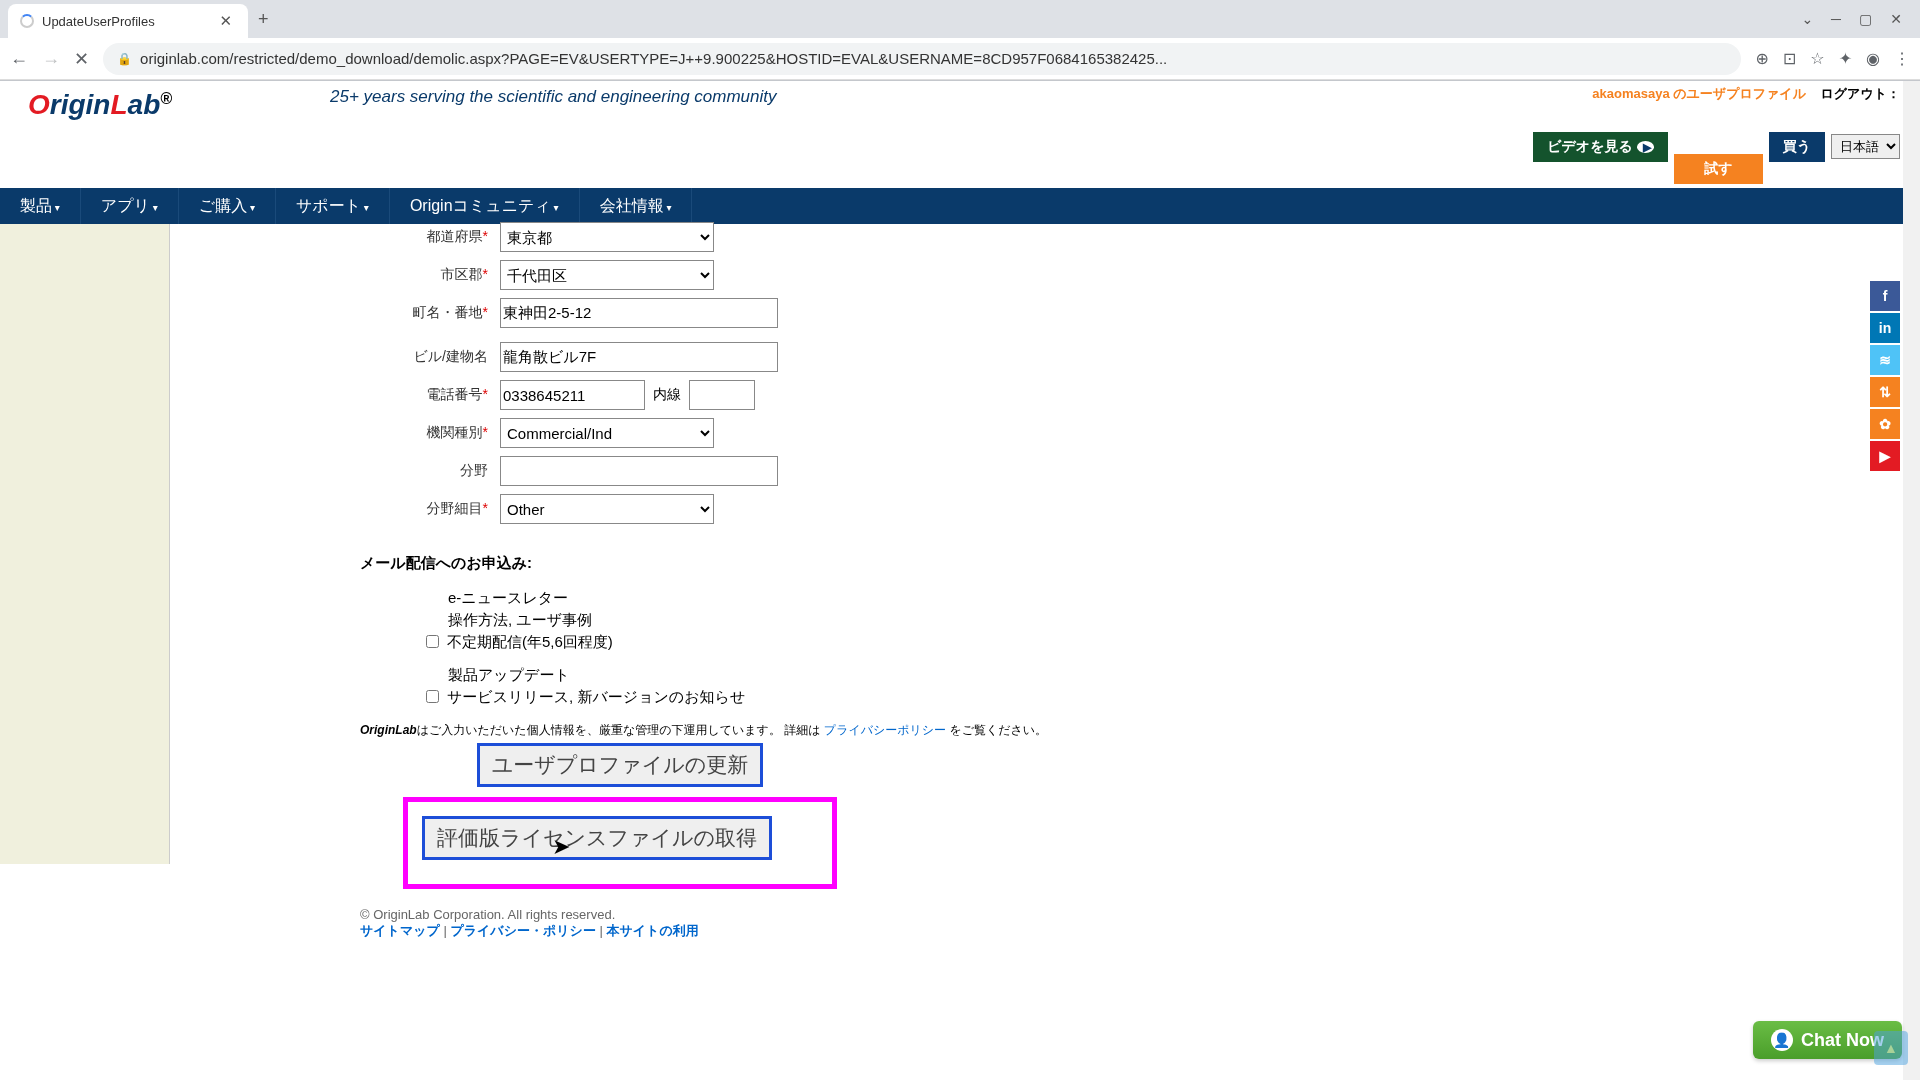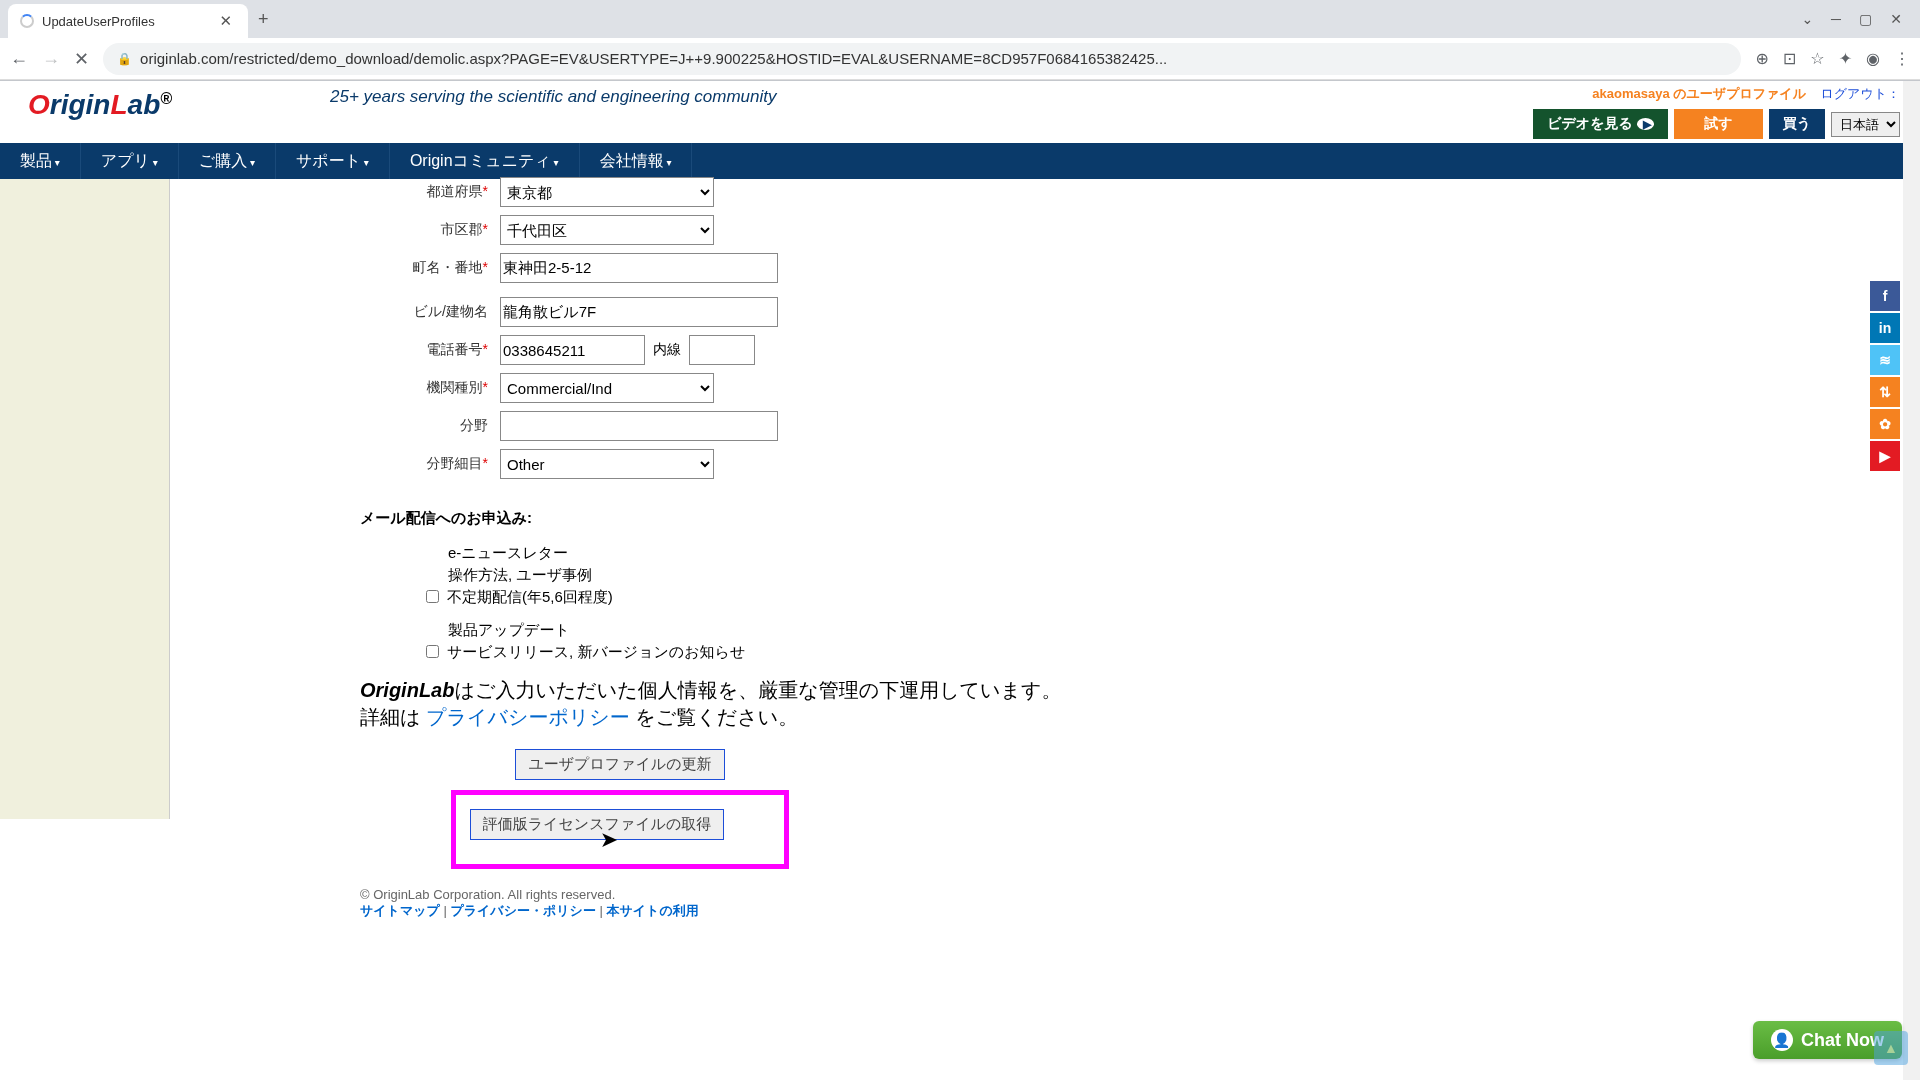--- a/index.html
+++ b/index.html
@@ -28,25 +28,25 @@
 .page-wrap { position: relative; height: calc(100vh - 80px); overflow: hidden; }
 .top-area { display:flex; align-items:flex-start; padding: 0 10px; }
 .logo { width: 200px; padding: 8px 0 0 18px; }
 .logo-text { font-size: 28px; font-weight: bold; font-style: italic; }
 .logo-o1 { color: #e31b23; }
 .logo-rest { color: #0a3a6a; }
 .tagline { color: #0a3a6a; font-style: italic; font-size: 17px; padding: 6px 0 0 120px; flex:1; }
 .user-area { text-align: right; padding: 4px 10px; }
 .user-links { font-size: 13px; margin-bottom: 6px; }
 .user-links .profile { color: #f58220; font-weight: bold; }
-.user-links .logout { color: #1d4ed8; font-weight: normal; }
+.user-links .logout { color: #000000; font-weight: bold; }
 .action-buttons { display: flex; gap: 6px; align-items: center; justify-content: flex-end; }
 .btn-video { background: #14532d; color: #fff; padding: 6px 14px; font-size: 14px; font-weight: bold; border: none; cursor: pointer; }
 .btn-video::after { content:" ▶"; font-size:11px; background:#fff; color:#0a3a6a; border-radius:50%; padding:0 3px; margin-left:4px; }
-.btn-try { background: #f58220; color: #fff; padding: 6px 30px; font-size: 14px; font-weight: bold; border: none; cursor: pointer; }
+.btn-try { background: #f58220; color: #fff; padding: 6px 30px; font-size: 14px; font-weight: bold; border: none; cursor: pointer; margin-top: 45px; }
 .btn-buy { background: #0a3a6a; color: #fff; padding: 6px 14px; font-size: 14px; font-weight: bold; border: none; cursor: pointer; }
 .lang-select { border: 1px solid #888; padding: 3px 4px; font-size: 13px; }
 
 .main-nav { background: #0a3a6a; height: 36px; display: flex; margin: 0 ; padding-left: 0; }
 .main-nav .nav-item { color: #fff; padding: 8px 20px; font-size: 16px; cursor: pointer; border-right: 1px solid #1a4a7a; }
 .main-nav .nav-item::after { content: " ▾"; font-size: 10px; }
 
 .content { display: flex; }
 .left-nav-bg { width: 170px; background: #f0f0dd; height: 640px; border-right:1px solid #ccc; }
 .form-area { flex: 1; padding: 0 0 0 0; max-width: 900px; position:relative; }
@@ -58,26 +58,26 @@
 .form-select { width: 214px; background: #fff; }
 .form-input { width: 278px; }
 .form-input-s { width: 145px; }
 .ext-label { margin: 0 8px; font-size: 14px; }
 .ext-input { width: 66px; border: 1px solid #888; height: 30px; padding:4px; }
 
 .section-head { font-weight: bold; margin: 30px 0 14px 190px; font-size: 15px; }
 .chk-block { margin-left: 278px; font-size: 15px; line-height: 1.45; margin-bottom:12px; }
 .chk-row { display: flex; align-items: flex-start; }
 .chk-row input { margin: 4px 8px 0 -22px; }
-.privacy { margin: 14px 0 18px 190px; font-size: 20px; }
+.privacy { margin: 14px 0 4px 190px; font-size: 12px; }
 .privacy .brand { font-style: italic; font-weight: bold; }
 .privacy a { color: #0066cc; text-decoration: none; }
 
 .btn-row { text-align: center; margin-bottom: 10px; }
-.form-btn { background: #efefef; border: 1px solid #1d4ed8; padding: 5px 12px; font-size: 15px; cursor: pointer; color:#444; }
+.form-btn { background: #efefef; border: 3px solid #1d4ed8; padding: 5px 12px; font-size: 21px; cursor: pointer; color:#444; }
 .highlight-box { border: 5px solid #f0f; padding: 14px 60px 24px 14px; display: inline-block; position: relative; }
 .cursor { position: absolute; font-size: 22px; color: #000; }
 
 .footer { margin: 18px 0 0 190px; font-size: 13px; color: #666; }
 .footer a { color: #0066cc; text-decoration: none; font-weight: bold; }
 
 
 .social-rail { position: absolute; right: 20px; top: 200px; display: flex; flex-direction: column; gap: 2px; }
 .social-btn { width: 30px; height: 30px; color: #fff; display: flex; align-items: center; justify-content: center; font-size: 14px; font-weight: bold; cursor: pointer; }
 .sb-fb { background: #3b5998; }

